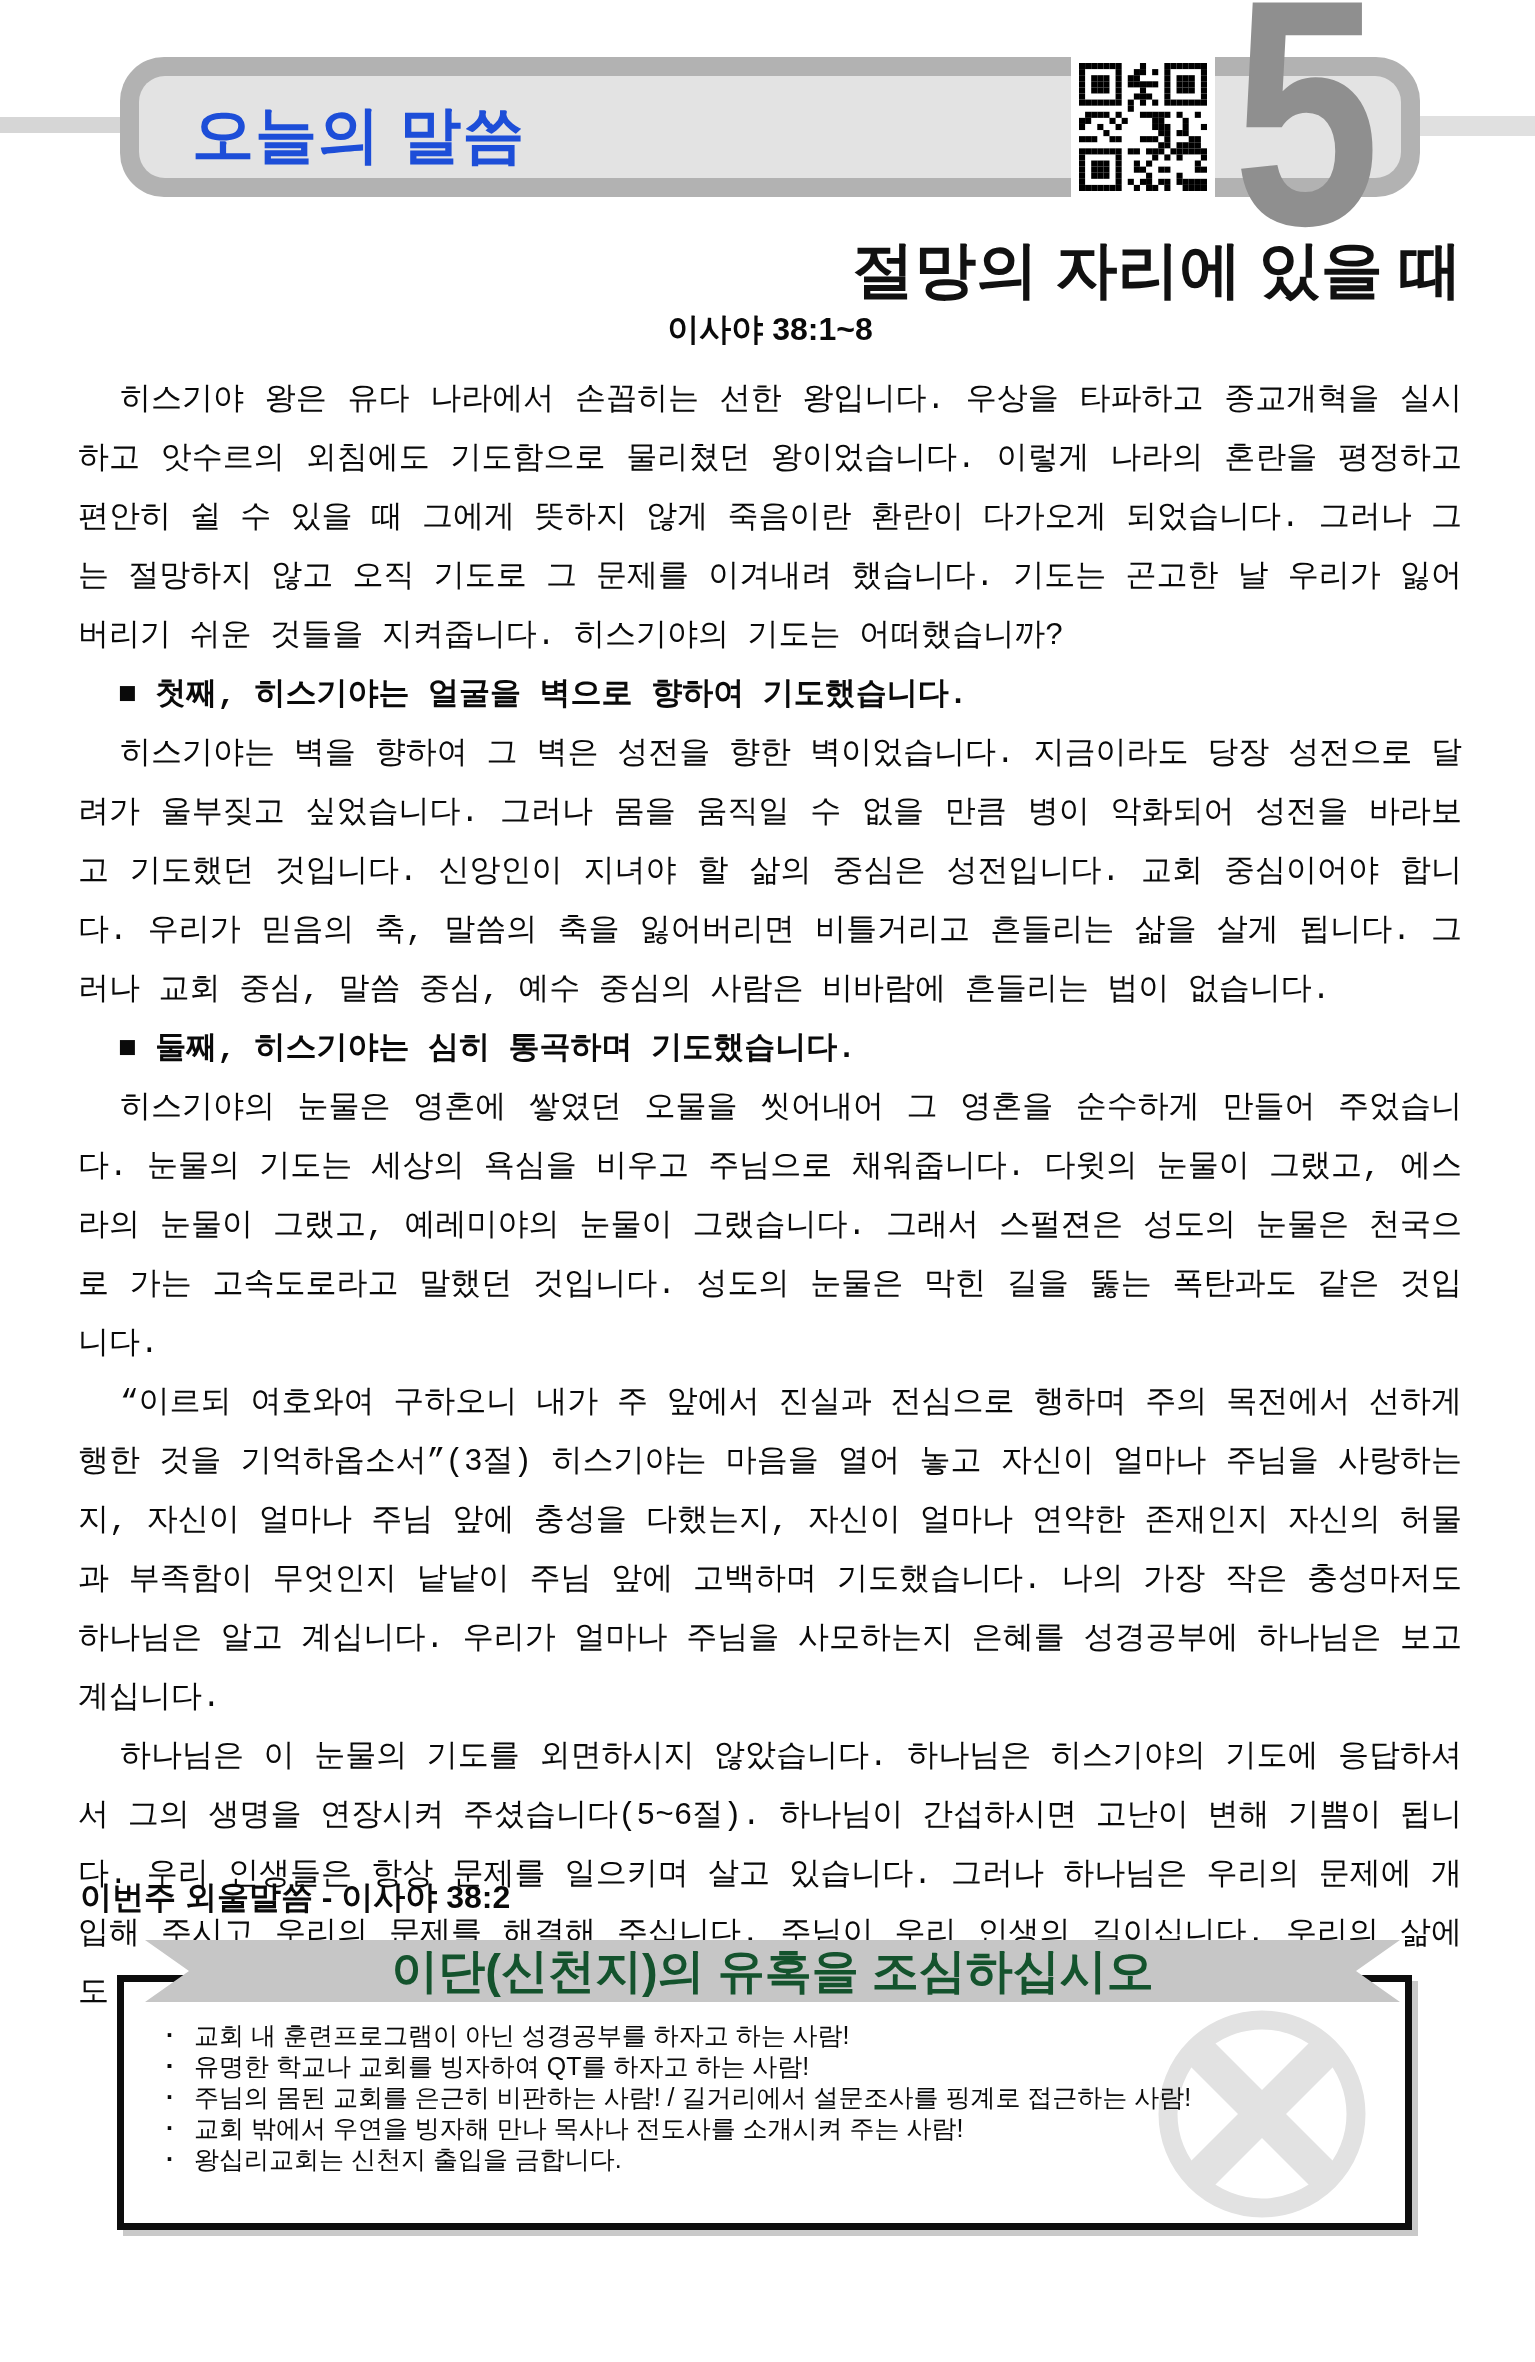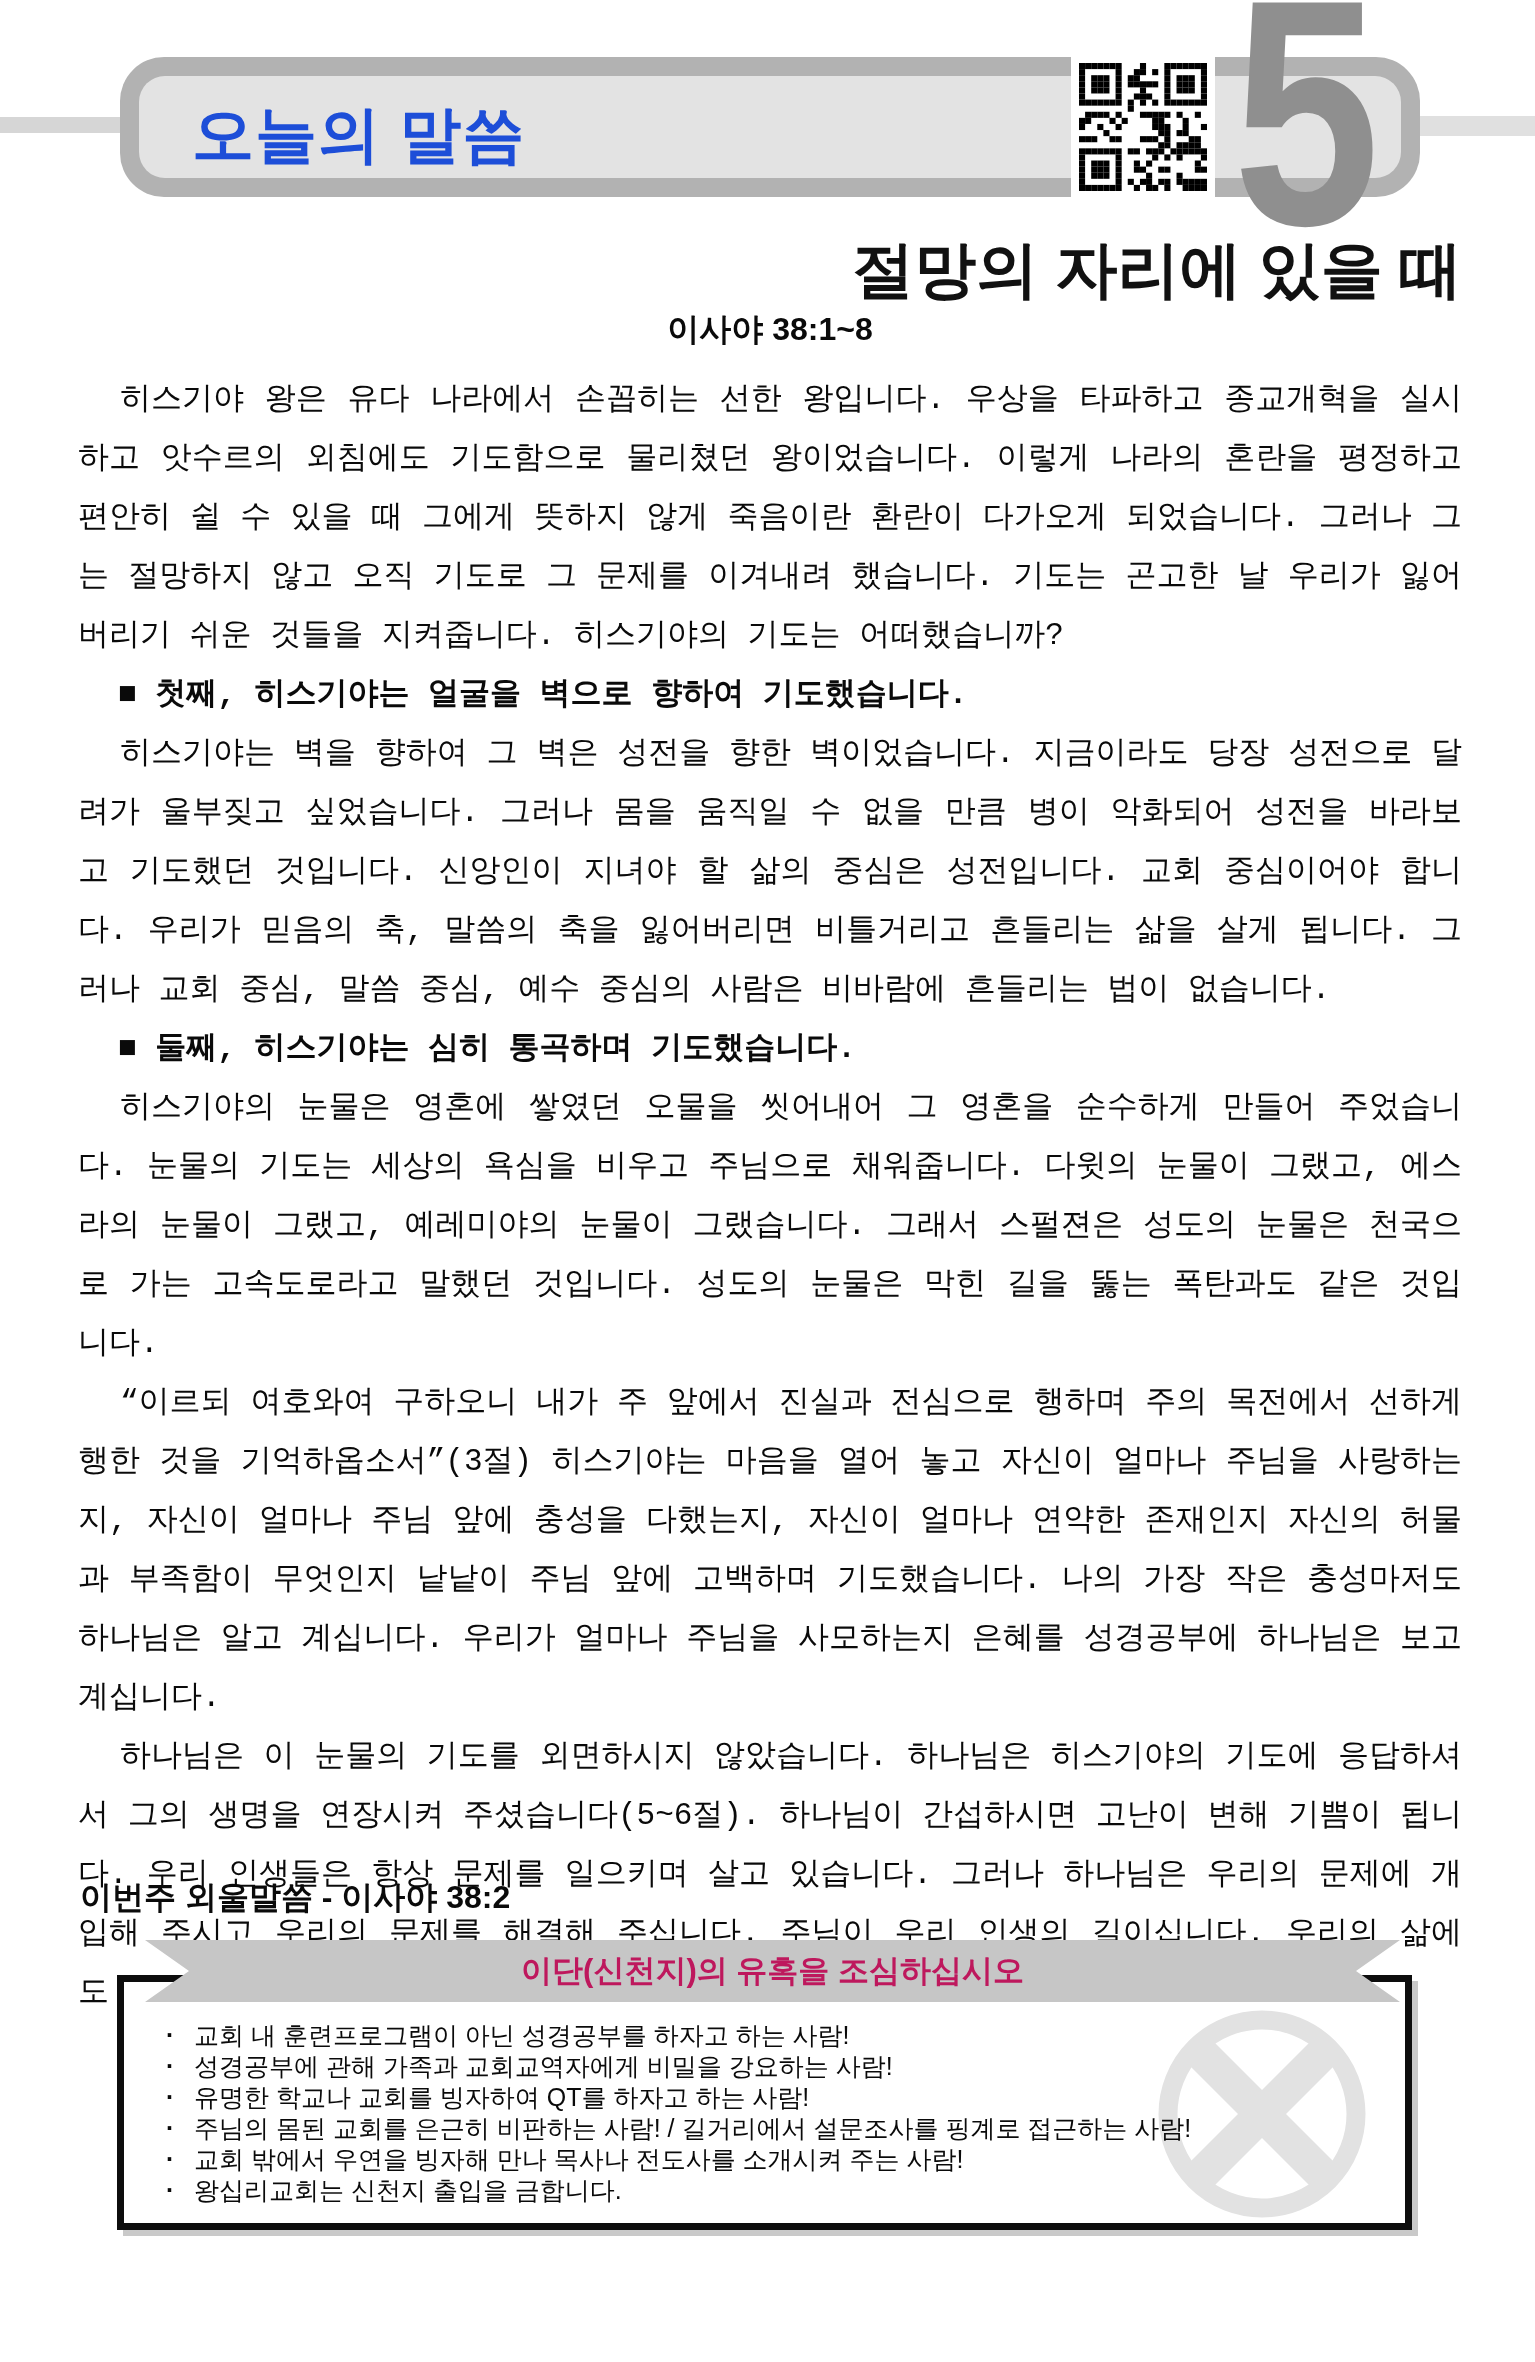--- a/index.html
+++ b/index.html
@@ -23,21 +23,21 @@
   .body-text{position:absolute;left:78px;top:370px;width:1384px;font-size:31px;line-height:59px;text-align:justify;font-family:Liberation Mono, monospace;}
   .body-text p{margin:0;text-indent:42px;}
   .body-text p.hd{font-weight:bold;text-indent:40px;text-align:left;}
   
   .memory-verse{position:absolute;left:80px;top:1876px;font-size:32px;font-weight:bold;}
   
   .warn-box{position:absolute;left:117px;top:1975px;width:1281px;height:241px;border:7px solid #0d0d0d;box-shadow:6px 6px 0 #c9c9c9;background:#ffffff;}
   .warn-ribbon{position:absolute;left:145px;top:1940px;width:1255px;height:62px;background:#c6c6c6;
     clip-path:polygon(0 0,100% 0,calc(100% - 44px) 50%,100% 100%,0 100%,44px 50%);
     display:flex;align-items:center;justify-content:center;z-index:3;}
-  .warn-ribbon span{font-size:31px;font-weight:900;color:#be185d;}
+  .warn-ribbon span{font-size:47px;font-weight:900;color:#14532d;}
   .warn-list{position:absolute;left:30px;top:38px;right:30px;margin:0;padding:0;list-style:none;z-index:2;}
   .warn-list li{position:relative;margin:0;padding:0 0 0 40px;font-size:25px;line-height:31px;white-space:nowrap;}
   .warn-list li .dot{position:absolute;left:12px;top:0;font-weight:bold;}
   .warn-mark{position:absolute;left:1032px;top:26px;width:212px;height:212px;z-index:1;}
 </style>
 </head>
 <body>
 
 <div class="strip-left"></div>
 <div class="strip-right"></div>
@@ -277,21 +277,21 @@
 <div class="memory-verse">이번주 외울말씀 - 이사야 38:2</div>
 
 <div class="warn-box">
   <svg class="warn-mark" viewBox="0 0 212 212" xmlns="http://www.w3.org/2000/svg">
     <circle cx="106" cy="106" r="94" fill="none" stroke="#e2e2e2" stroke-width="19"></circle>
     <line x1="40" y1="40" x2="172" y2="172" stroke="#e2e2e2" stroke-width="34"></line>
     <line x1="172" y1="40" x2="40" y2="172" stroke="#e2e2e2" stroke-width="34"></line>
   </svg>
   <ul class="warn-list">
     <li><span class="dot">·</span><span>교회 내 훈련프로그램이 아닌 성경공부를 하자고 하는 사람!</span></li>
-    <li><span class="dot">·</span><span>성경공부에 관해 가족과 교회교역자에게 비밀을 강요하는 사람!</span></li>
+    <li><span class="dot">·</span></li>
     <li><span class="dot">·</span><span>유명한 학교나 교회를 빙자하여 QT를 하자고 하는 사람!</span></li>
     <li><span class="dot">·</span><span>주님의 몸된 교회를 은근히 비판하는 사람! / 길거리에서 설문조사를 핑계로 접근하는 사람!</span></li>
     <li><span class="dot">·</span><span>교회 밖에서 우연을 빙자해 만나 목사나 전도사를 소개시켜 주는 사람!</span></li>
     <li><span class="dot">·</span><span>왕십리교회는 신천지 출입을 금합니다.</span></li>
   </ul>
 </div>
 <div class="warn-ribbon">
   <span>이단(신천지)의 유혹을 조심하십시오</span>
 </div>
 

